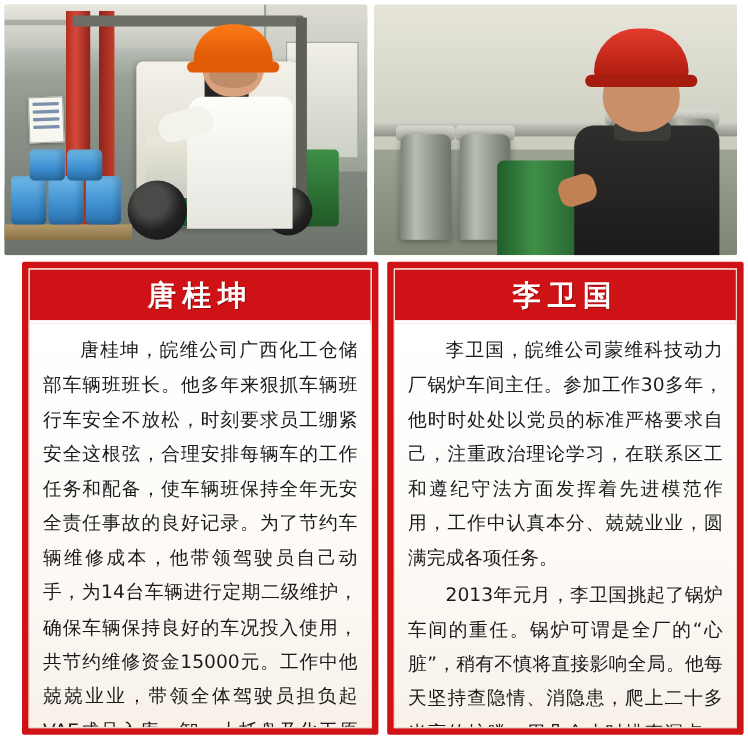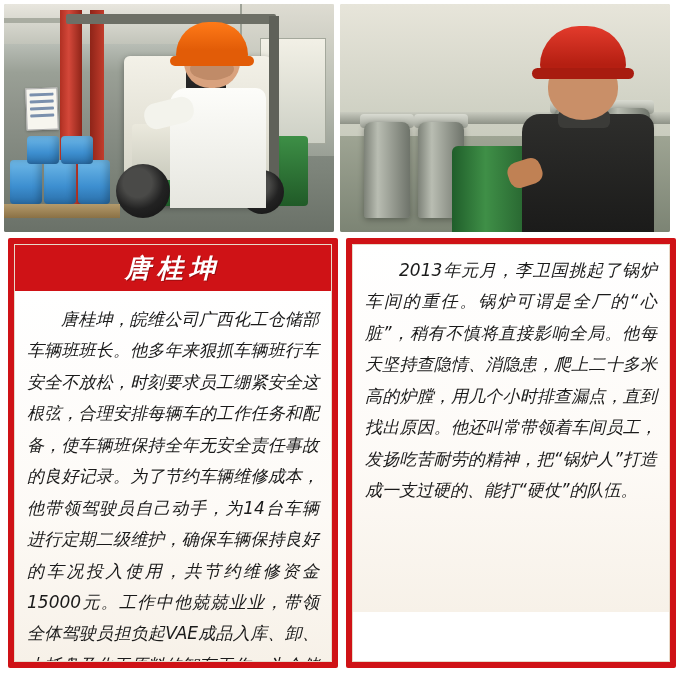--- a/index.html
+++ b/index.html
@@ -242,23 +242,22 @@
   }
   .pr-hand {
     position: absolute; left: 4px; top: 150px; width: 34px; height: 26px;
     background: #c08154; border-radius: 10px; transform: rotate(-18deg);
   }
 
   
   .cards {
     display: flex;
     gap: 8px;
-    padding: 6px 4px 6px 8px;
-    box-sizing: border-box;
-    font-style: italic;
+    padding: 6px 4px 6px 20px;
+    box-sizing: border-box;
   }
   .card {
     width: 330px;
     height: 430px;
     background: #cf1216;
     border-radius: 2px;
     padding: 6px;
     box-sizing: border-box;
     position: relative;
   }
@@ -389,21 +388,25 @@
           <div class="card-title">唐桂坤</div>
         </div>
         <div class="card-body">
           <p>唐桂坤，皖维公司广西化工仓储部车辆班班长。他多年来狠抓车辆班行车安全不放松，时刻要求员工绷紧安全这根弦，合理安排每辆车的工作任务和配备，使车辆班保持全年无安全责任事故的良好记录。为了节约车辆维修成本，他带领驾驶员自己动手，为14台车辆进行定期二级维护，确保车辆保持良好的车况投入使用，共节约维修资金15000元。工作中他兢兢业业，带领全体驾驶员担负起VAE成品入库、卸、上托盘及化工原料的卸车工作，为仓储部减亏活动作出了表率。</p>
         </div>
       </div>
     </div>
 
     <div class="card">
       <div class="card-inner">
+        <div class="card-title-band">
+          <div class="card-title">李卫国</div>
+        </div>
         <div class="card-body">
+          <p>李卫国，皖维公司蒙维科技动力厂锅炉车间主任。参加工作30多年，他时时处处以党员的标准严格要求自己，注重政治理论学习，在联系区工和遵纪守法方面发挥着先进模范作用，工作中认真本分、兢兢业业，圆满完成各项任务。</p>
           <p>2013年元月，李卫国挑起了锅炉车间的重任。锅炉可谓是全厂的“心脏”，稍有不慎将直接影响全局。他每天坚持查隐情、消隐患，爬上二十多米高的炉膛，用几个小时排查漏点，直到找出原因。他还叫常带领着车间员工，发扬吃苦耐劳的精神，把“锅炉人”打造成一支过硬的、能打“硬仗”的队伍。</p>
 
         </div>
       </div>
     </div>
 
   </div>
 </div>
 
 </body></html>

